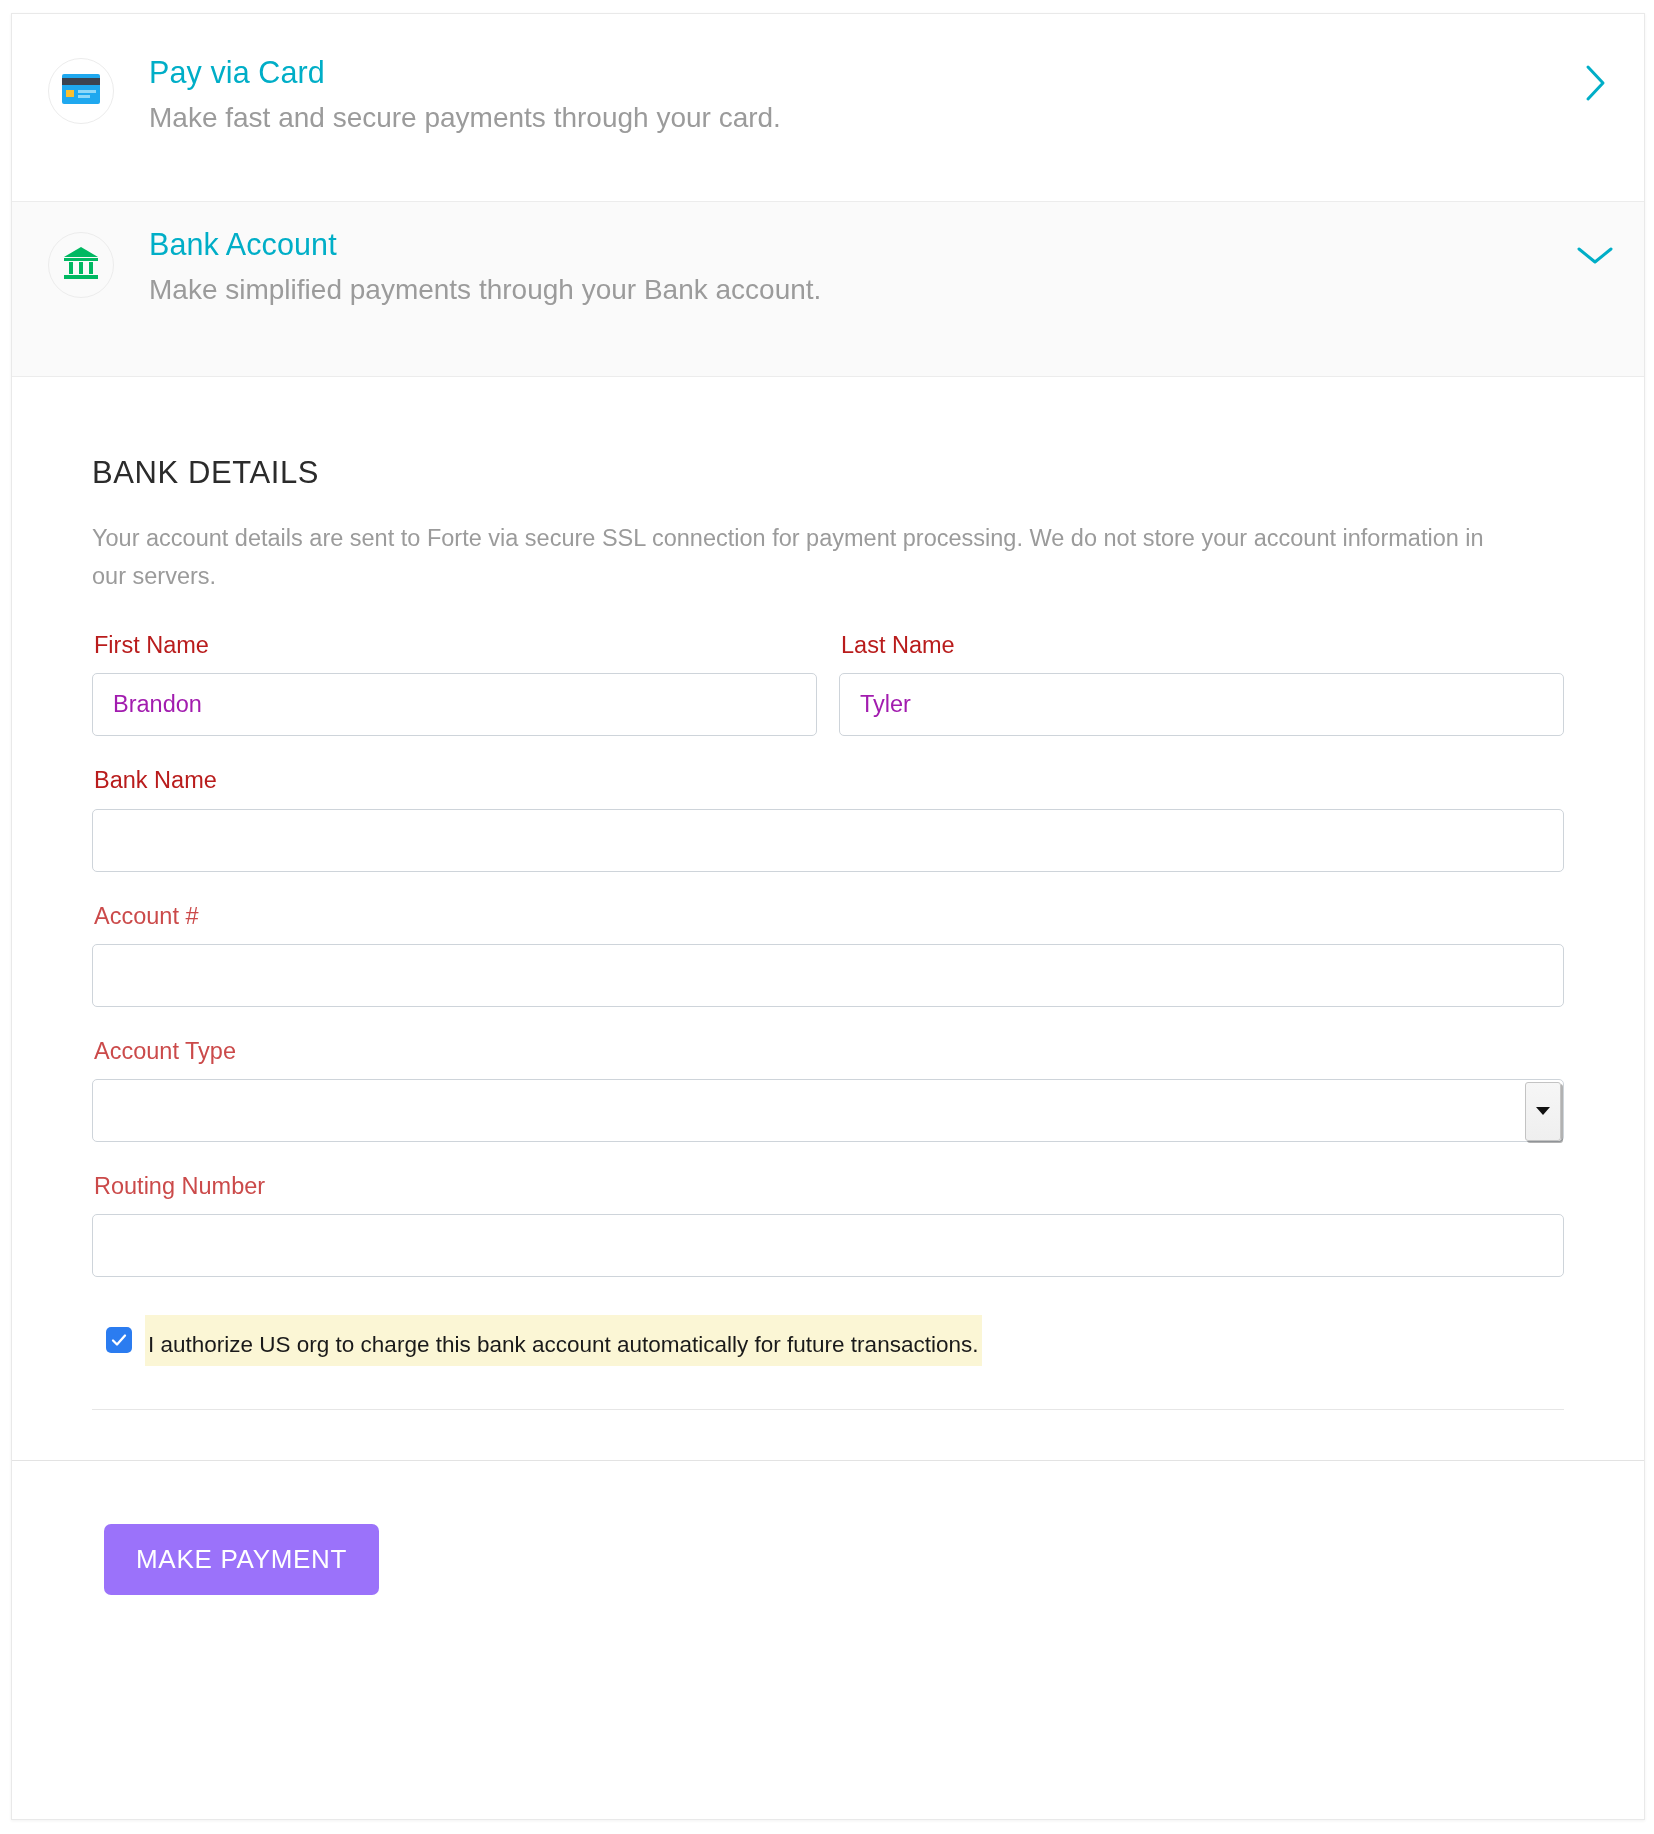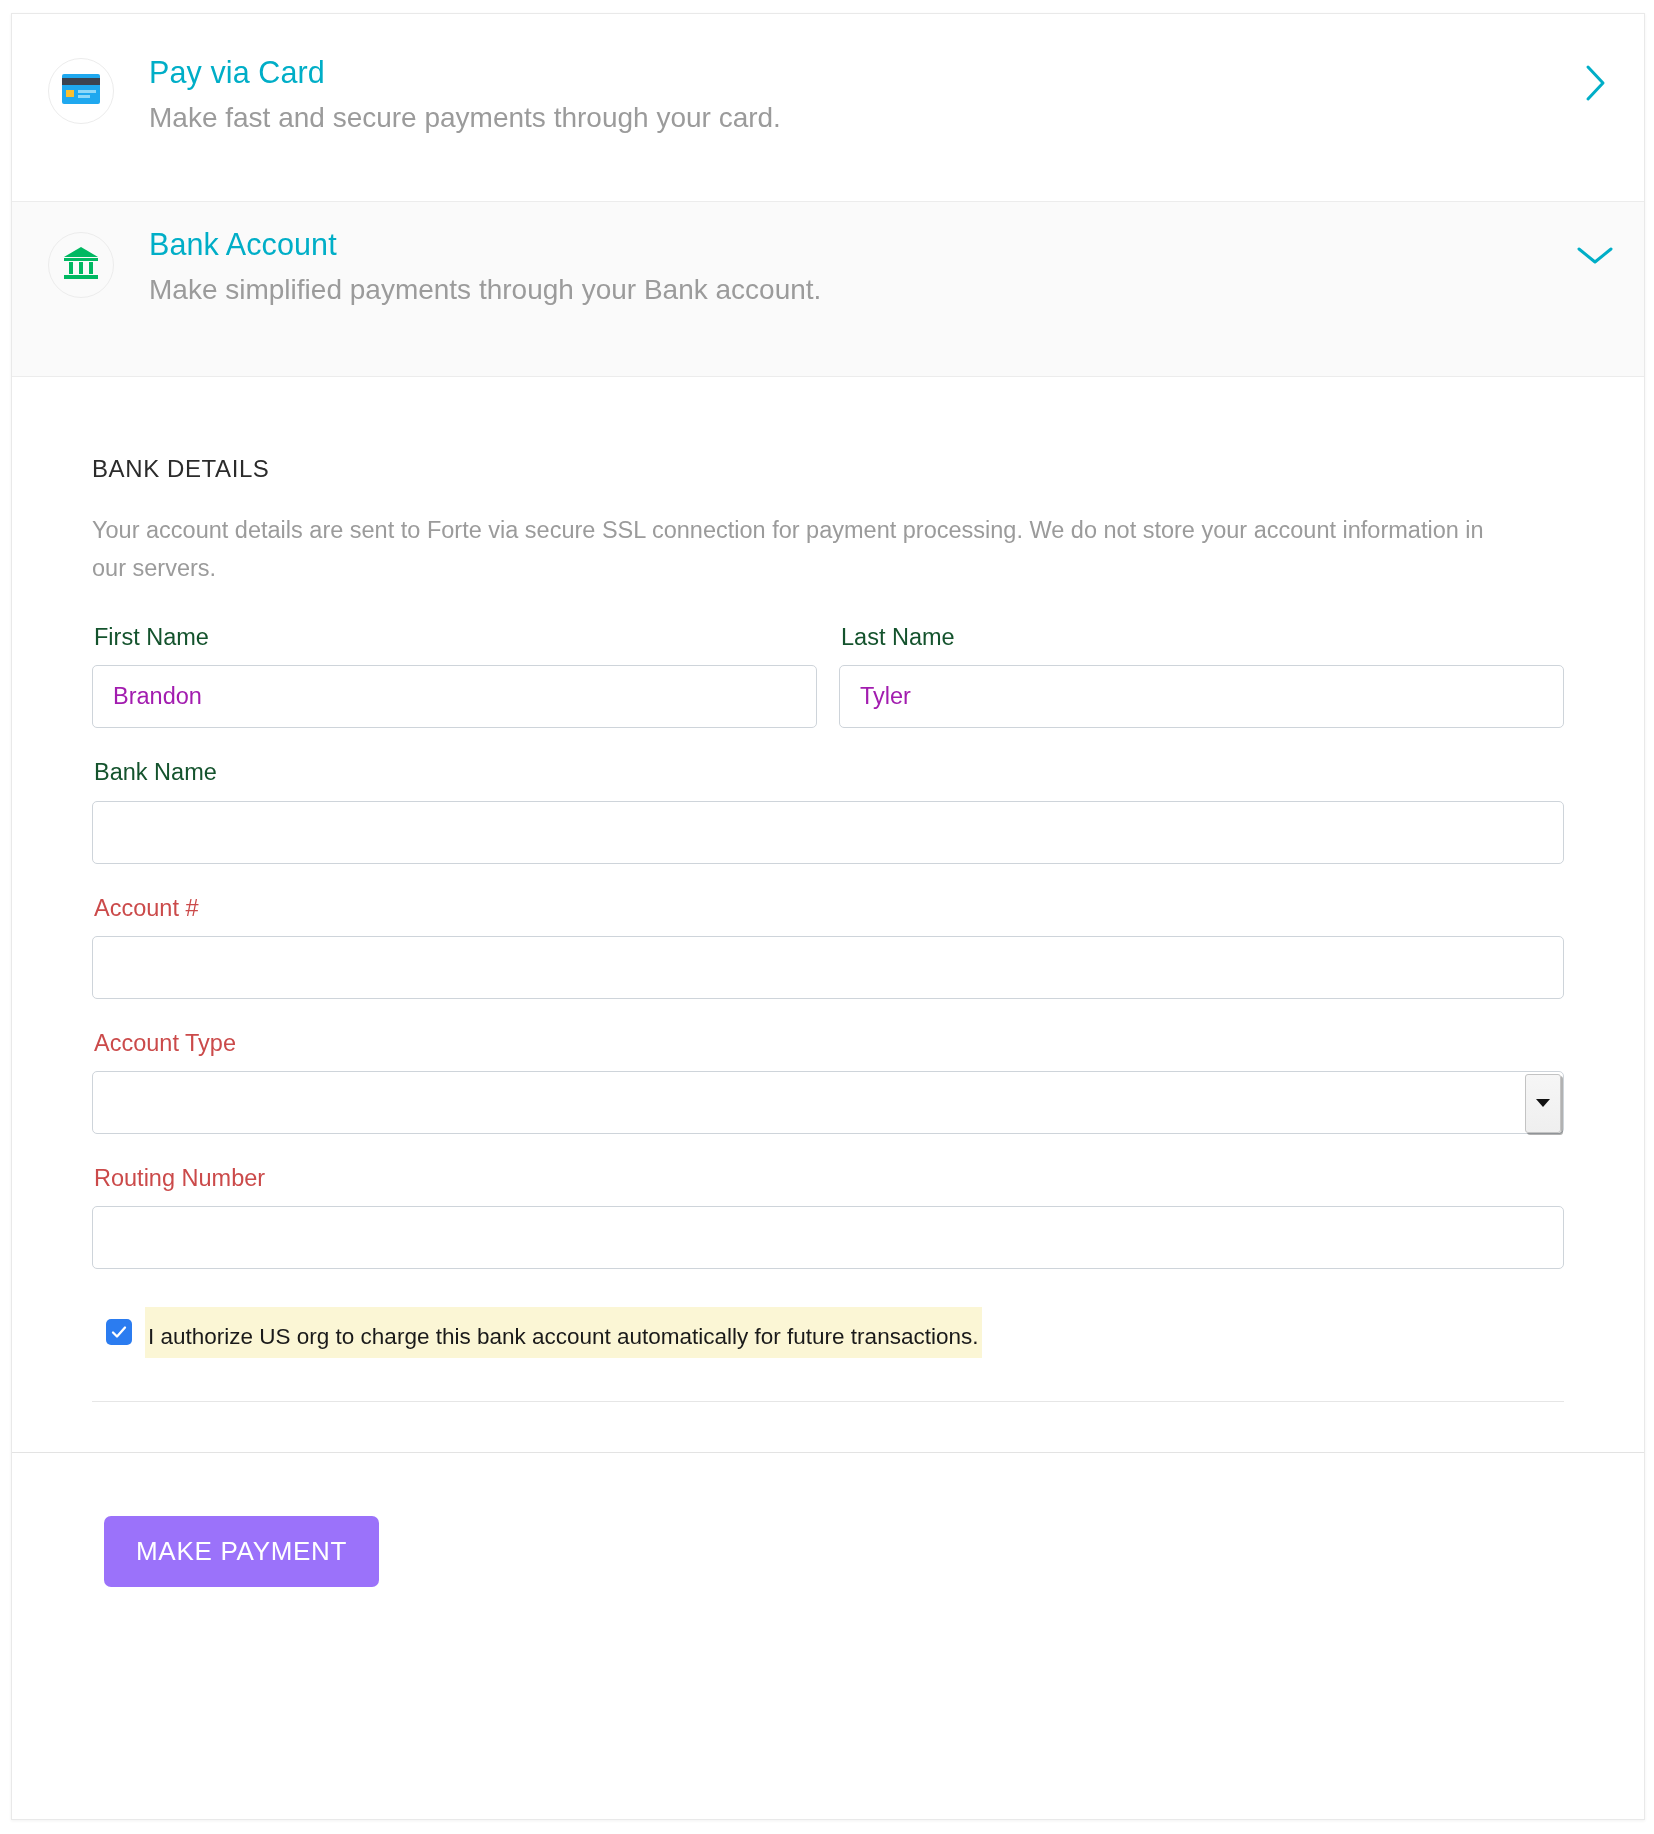--- a/index.html
+++ b/index.html
@@ -105,21 +105,21 @@
   }
   .chev svg { display: block; }
 
   
   .details-body {
     box-sizing: border-box;
     padding: 78px 80px 0 80px;
     background: #ffffff;
   }
   .details-heading {
-    font-size: 24px;
+    font-size: 31px;
     font-weight: 400;
     color: #2b2b2b;
     letter-spacing: 0.6px;
     margin: 0 0 28px 0;
   }
   .details-desc {
     font-size: 23.5px;
     line-height: 1.62;
     color: #9b9b9b;
     margin: 0 0 36px 0;
@@ -132,21 +132,21 @@
     gap: 22px;
     margin-bottom: 0;
   }
   .field {
     flex: 1 1 0;
     margin-bottom: 30px;
   }
   .field-label {
     display: block;
     font-size: 23.5px;
-    color: #14532d;
+    color: #b91c1c;
     font-weight: 400;
     margin: 0 0 14px 2px;
     line-height: 1.2;
   }
   .field-label.required-error { color: #cb4a4a; }
 
   .text-input {
     display: block;
     box-sizing: border-box;
     width: 100%;

